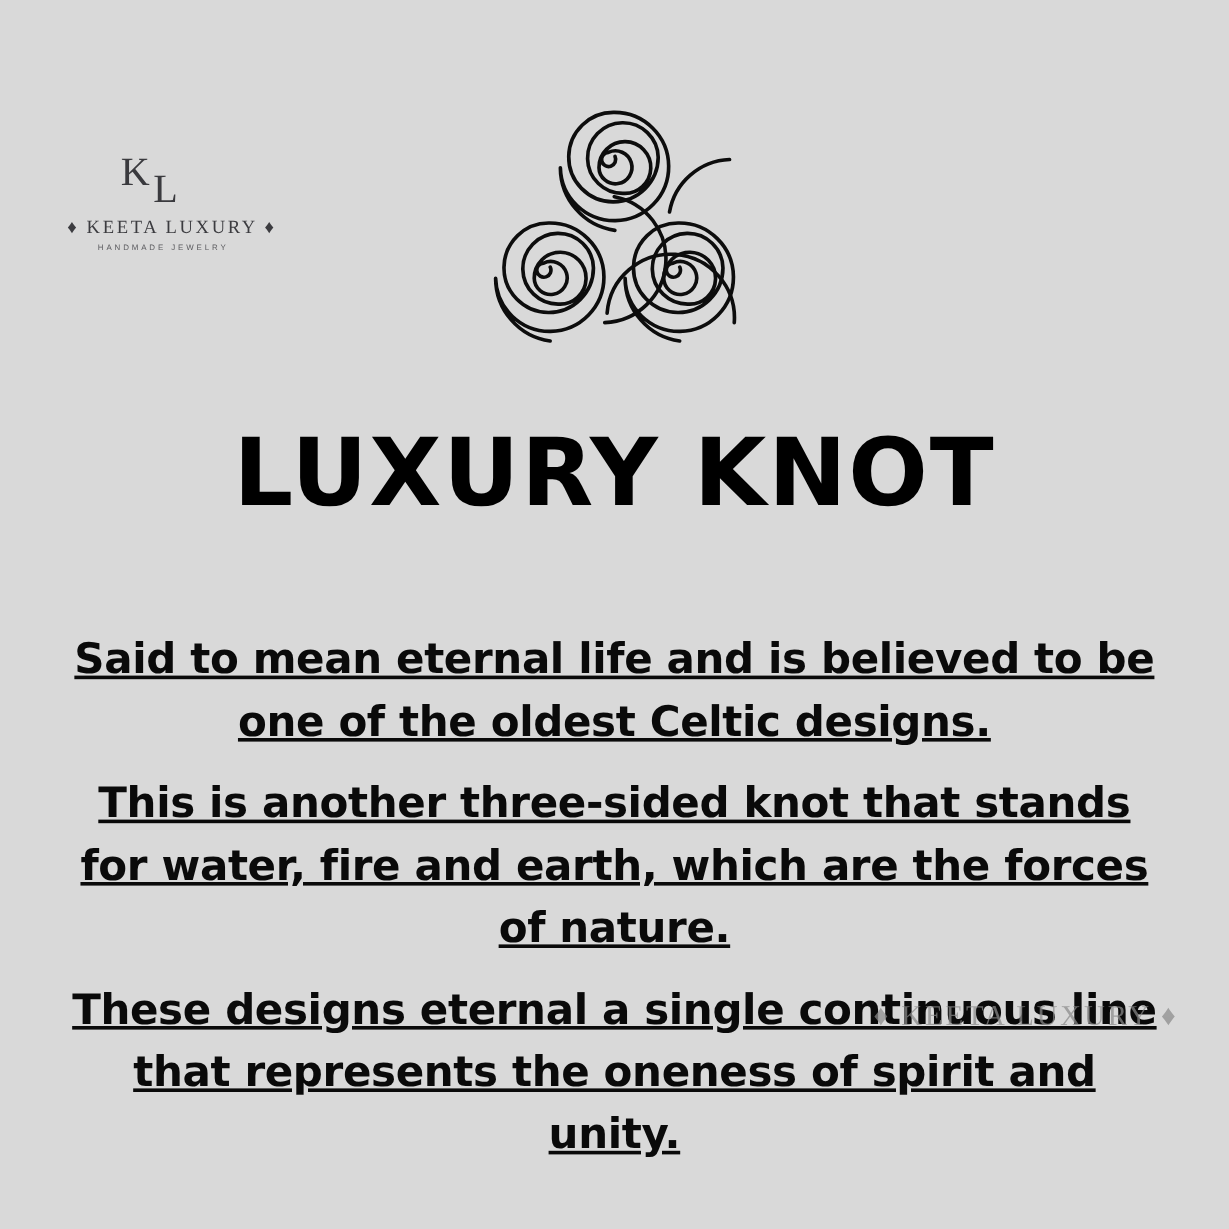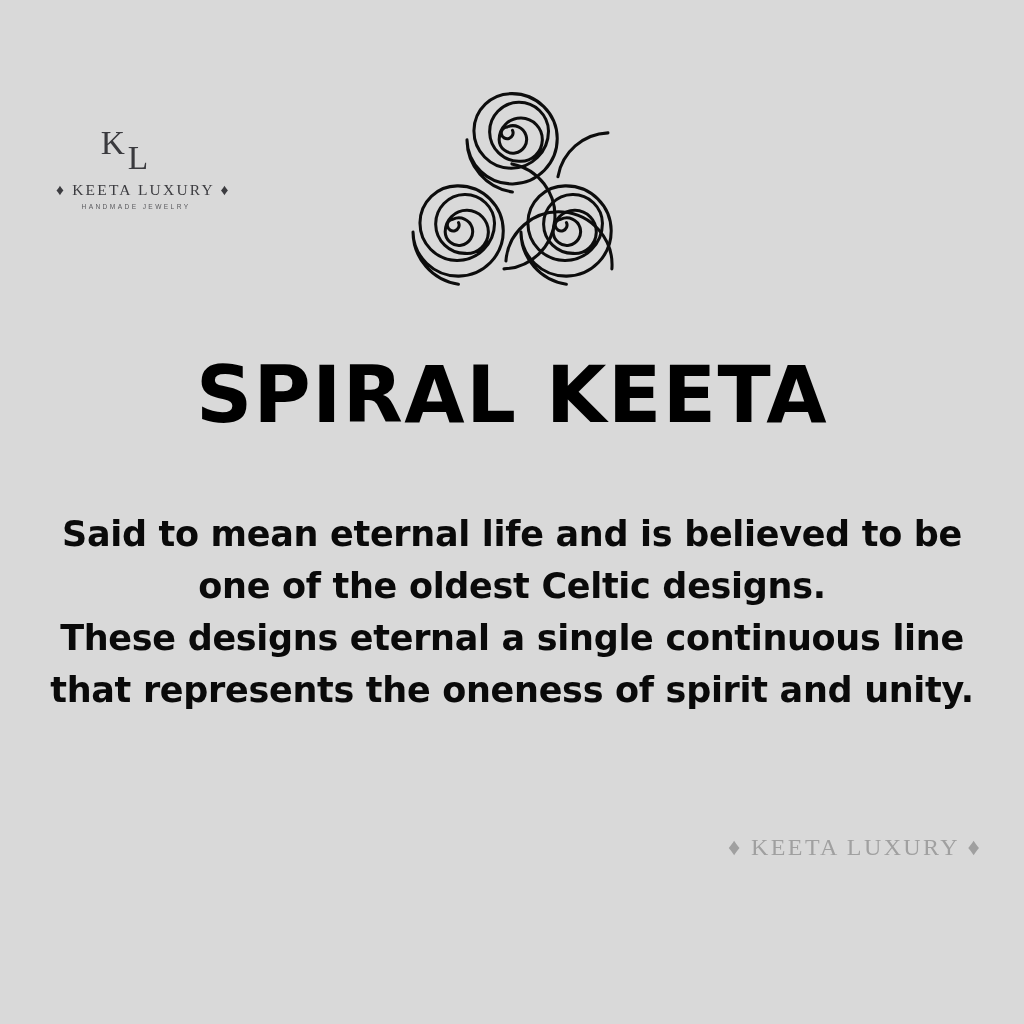--- a/index.html
+++ b/index.html
@@ -95,21 +95,22 @@
     text-align: center;
     font-family: "DejaVu Sans", sans-serif;
     font-weight: bold;
     font-size: 35px;
     line-height: 52px;
     color: #0a0a0a;
     letter-spacing: -0.3px;
   }
   .body-paragraph {
     display: block;
-    margin: 0;
+    margin: 16px;
+    text-decoration: underline;
   }
 
   
   .watermark {
     position: absolute;
     left: 728px;
     top: 831px;
     width: 250px;
     font-family: "Liberation Serif", serif;
     font-size: 24px;
@@ -173,22 +174,23 @@
                  a 22,22 0 1 1 20.8,21.9
                  a 30,30 0 1 1 29.5,-30.6
                  a 38,38 0 1 1 -37.3,-38.2
                  a 46,46 0 1 1 -45.8,47
                  a 54,54 0 0 0 46.3,53.2"></path>
         <path d="M236.3,229.2 a 54,54 0 0 0 -108,-8"></path>
       </g>
     </svg>
   </div>
 
-  <div class="page-title">SPIRAL KEETA</div>
+  <div class="page-title">LUXURY KNOT</div>
 
   <div class="body-copy">
     <p class="body-paragraph">Said to mean eternal life and is believed to be one of the oldest Celtic designs.</p>
+    <p class="body-paragraph">This is another three-sided knot that stands for water, fire and earth, which are the forces of nature.</p>
     <p class="body-paragraph">These designs eternal a single continuous line that represents the oneness of spirit and unity.</p>
   </div>
 
   <div class="watermark">♦ KEETA LUXURY ♦</div>
 
 </div>
 
 </body></html>

